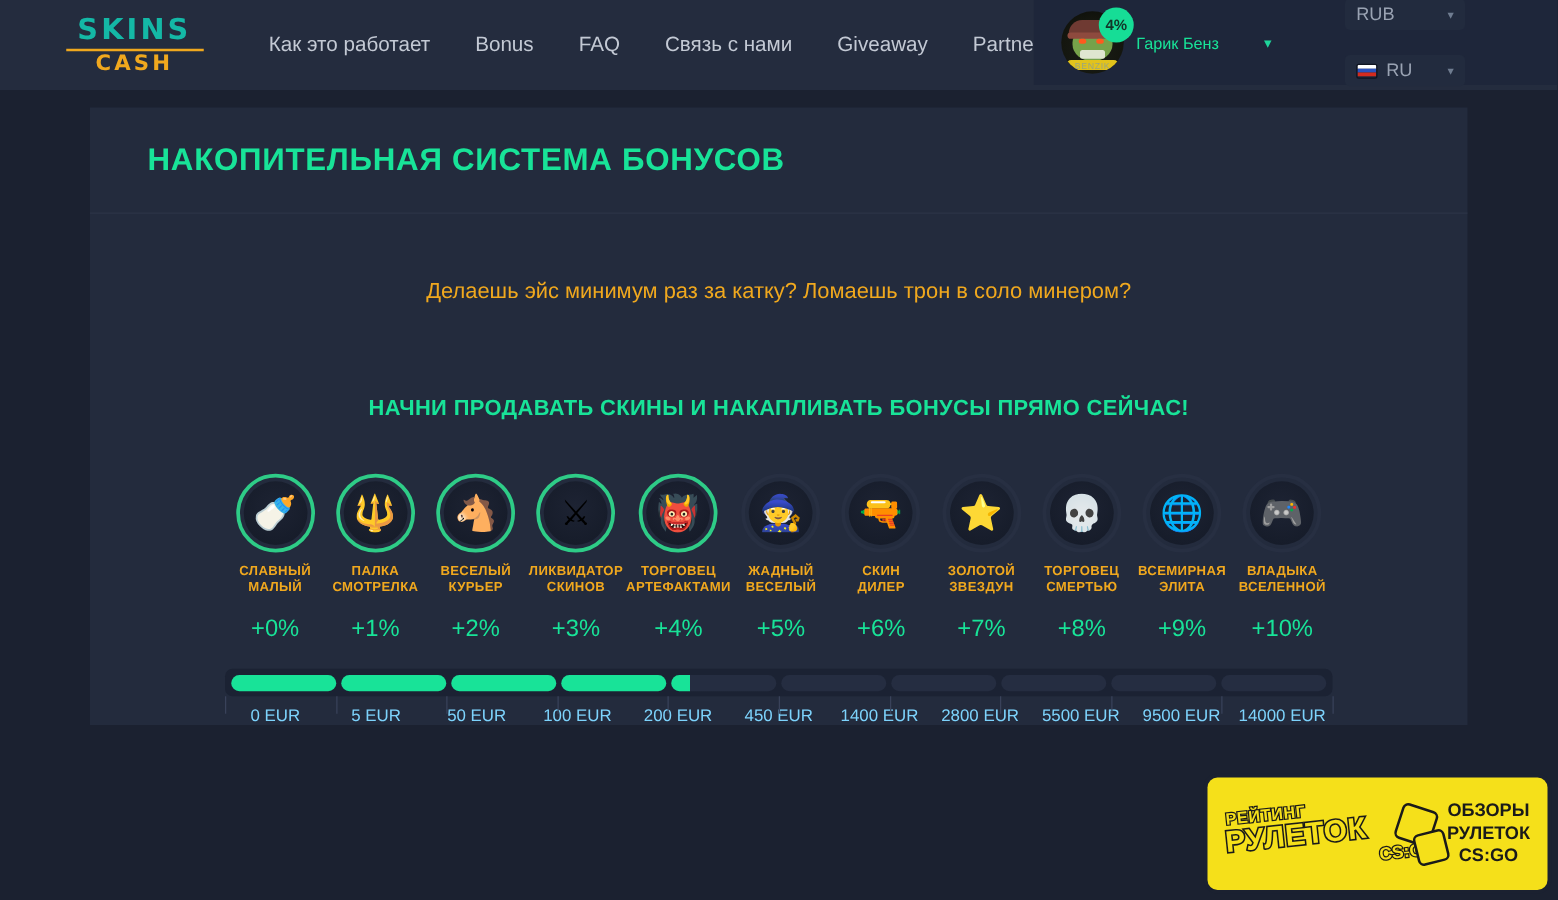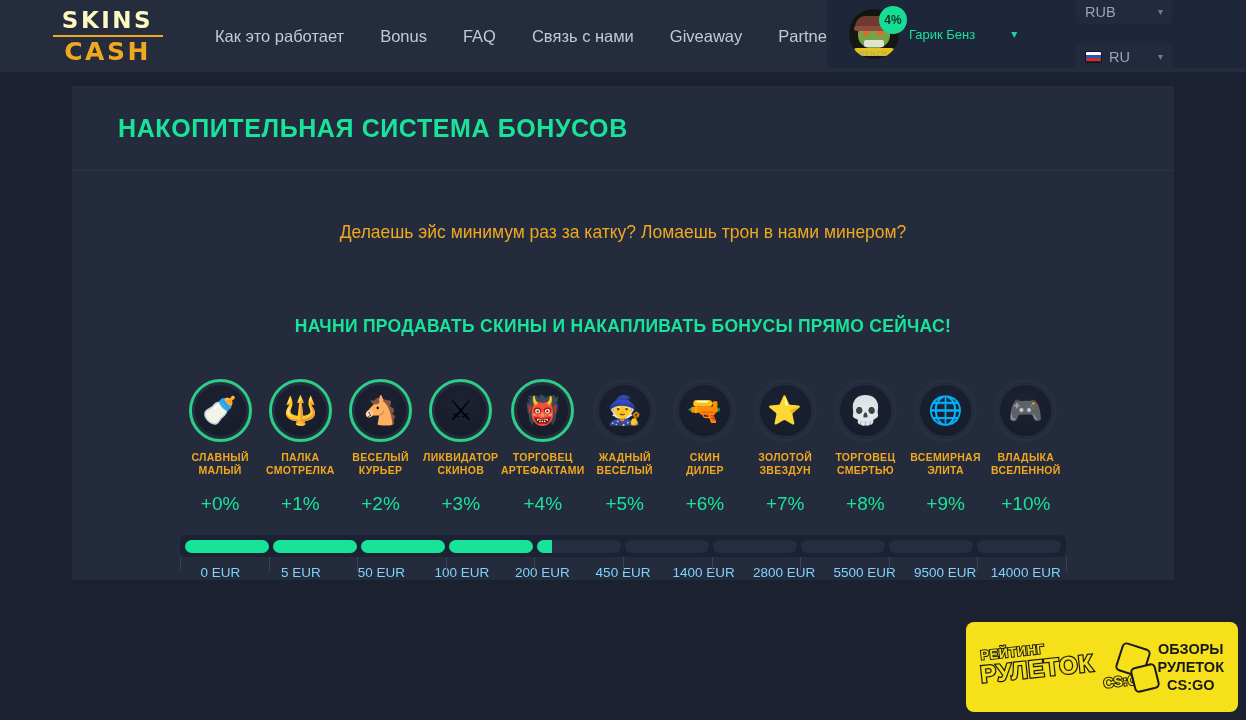--- a/index.html
+++ b/index.html
@@ -8,23 +8,23 @@
     background: #1b2130;
     font-family: "Liberation Sans", sans-serif;
     overflow: hidden;
   }
   .page { position: relative; width: 1246px; height: 720px; background: #1b2130; }
 
   
   .header { position: relative; display: flex; align-items: stretch; height: 72px; background: #242c3e; }
   .logo-zone { width: 215px; display: flex; align-items: center; justify-content: center; }
   .logo { position: relative; width: 110px; text-align: center; line-height: 1; }
-  .logo-top { font-size: 23px; font-weight: 700; letter-spacing: 2.5px; color: #fef9c3; font-family: "DejaVu Sans", sans-serif; }
+  .logo-top { font-size: 23px; font-weight: 700; letter-spacing: 2.5px; color: #14b8a6; font-family: "DejaVu Sans", sans-serif; }
   .logo-rule { height: 2px; background: #f0a81e; margin: 3px 0 2px; }
-  .logo-bottom { font-size: 25px; font-weight: 700; letter-spacing: 2.5px; color: #f0a81e; font-family: "DejaVu Sans", sans-serif; }
+  .logo-bottom { font-size: 17px; font-weight: 700; letter-spacing: 2.5px; color: #f0a81e; font-family: "DejaVu Sans", sans-serif; }
 
   .nav { display: flex; align-items: center; gap: 36px; flex: 1; }
   .nav a { color: #c3c9d4; font-size: 16.5px; text-decoration: none; white-space: nowrap; }
 
   .header-right { position: absolute; right: 0; top: 0; height: 68px; width: 419px;
     background: #1e2troubles; background: #1e263a; display: flex; align-items: center; }
 
   .user-block { display: flex; align-items: center; gap: 10px; margin-left: 22px; }
   .avatar-wrap { position: relative; width: 50px; height: 50px; }
   .avatar { width: 50px; height: 50px; border-radius: 50%; background:
@@ -168,21 +168,21 @@
       </div>
     </div>
   </div>
 
   <div class="panel">
     <div class="panel-head">
       <h1 class="panel-title">НАКОПИТЕЛЬНАЯ СИСТЕМА БОНУСОВ</h1>
     </div>
 
     <div class="panel-body">
-      <div class="promo">Делаешь эйс минимум раз за катку? Ломаешь трон в нами минером?</div>
+      <div class="promo">Делаешь эйс минимум раз за катку? Ломаешь трон в соло минером?</div>
       <div class="cta">НАЧНИ ПРОДАВАТЬ СКИНЫ И НАКАПЛИВАТЬ БОНУСЫ ПРЯМО СЕЙЧАС!</div>
 
       <div class="badges" id="badges">
           <div class="badge">
             <div class="ring active">
               <div class="disc">
                 <span class="glyph">🍼</span>
               </div>
             </div>
             <div class="b-name">СЛАВНЫЙ

